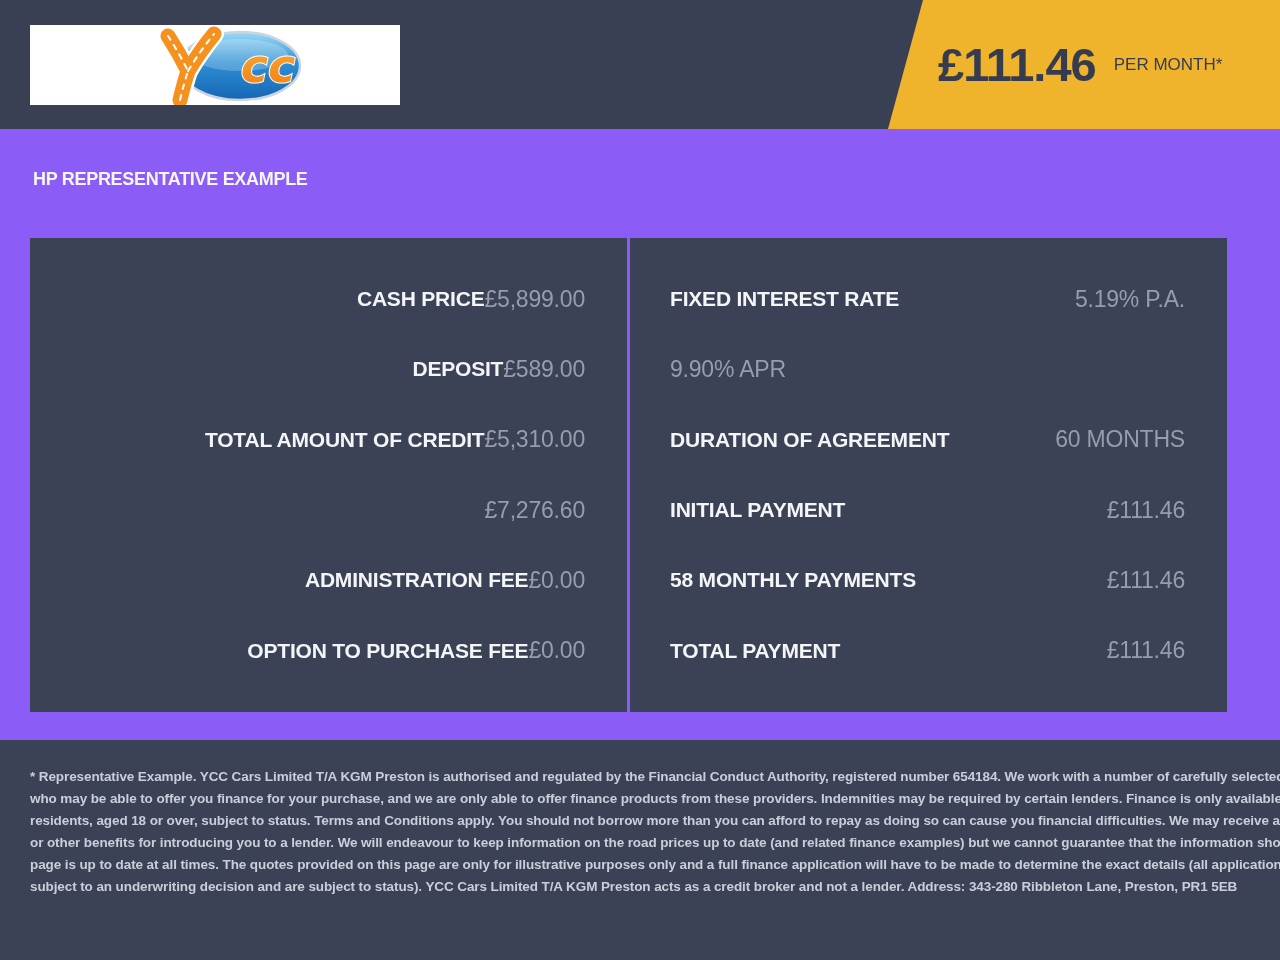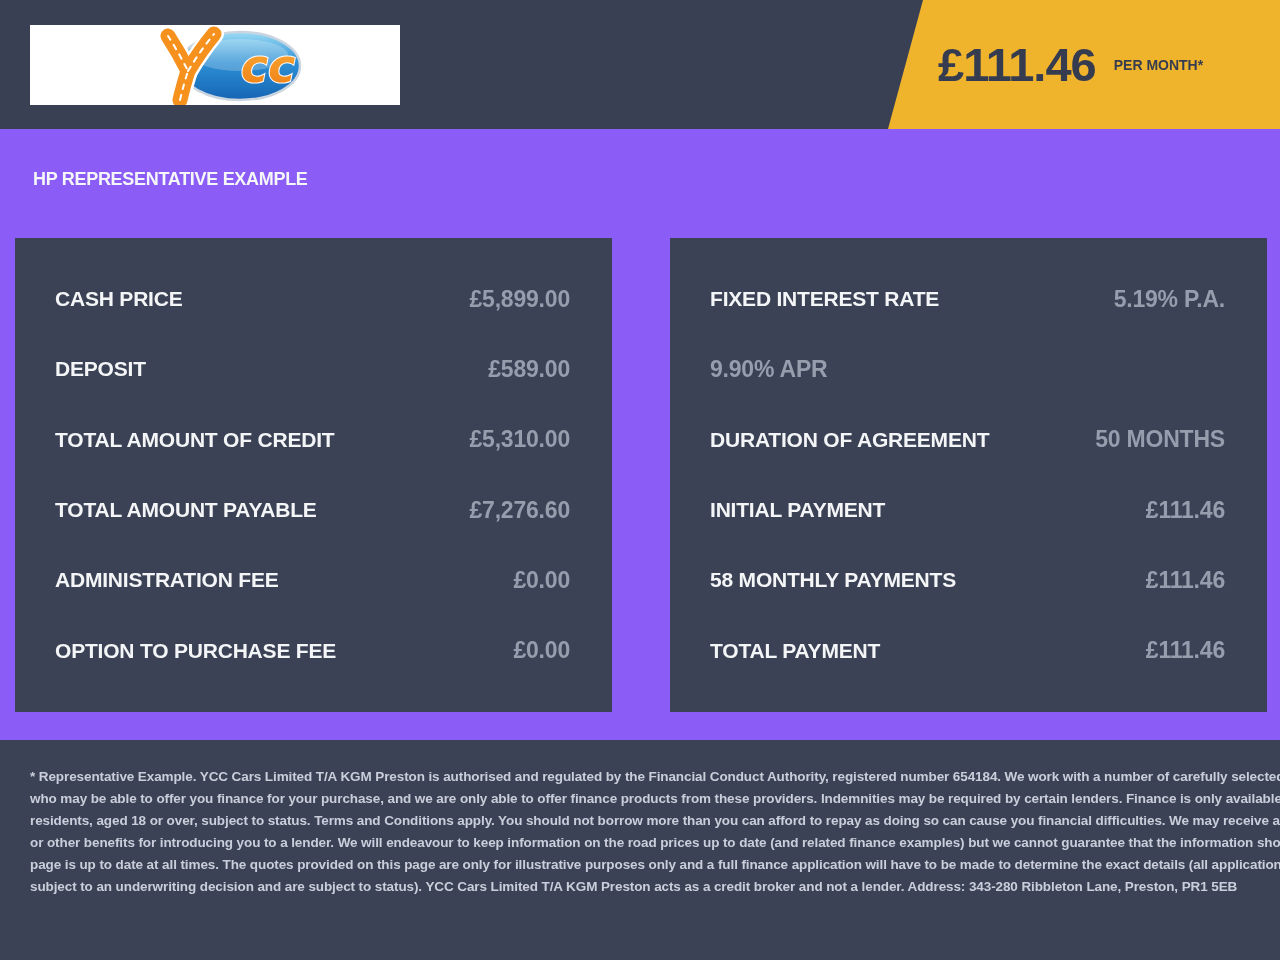--- a/index.html
+++ b/index.html
@@ -23,45 +23,45 @@
     background:#F0B42C;
     clip-path:polygon(35px 0, 100% 0, 100% 100%, 0 100%);
     display:flex;align-items:center;
   }
   .price-amount{
     margin-left:50px;
     font-size:47px;font-weight:bold;color:#363C4F;letter-spacing:-1px;
   }
   .price-period{
     margin-left:18px;
-    font-size:14px;font-weight:bold;color:#363C4F;letter-spacing:0px;
+    font-size:17px;font-weight:normal;color:#363C4F;letter-spacing:0px;
   }
   
   .page-title{
     position:absolute;left:33px;top:169px;
     font-size:18px;font-weight:bold;color:#F5F6F8;letter-spacing:-0.3px;
   }
   
   .panel{
     position:absolute;top:238px;width:597px;height:474px;
     background:#3B4255;
     box-sizing:border-box;
     display:flex;flex-direction:column;justify-content:space-around;
     padding:26px 42px 26px 40px;
   }
-  .panel.left{left:15px;}
-  .panel.right{left:670px;}
+  .panel.left{left:30px;align-items:flex-end;}
+  .panel.right{left:630px;}
   .frow{
     display:flex;justify-content:space-between;align-items:center;
   }
   .frow .lbl{
     font-size:21px;font-weight:bold;color:#F4F5F7;letter-spacing:-0.2px;
   }
   .frow .val{
-    font-size:23px;font-weight:bold;color:#969DAD;letter-spacing:-0.2px;
+    font-size:23px;font-weight:normal;color:#969DAD;letter-spacing:-0.2px;
     text-align:right;
   }
   
   .footer-band{
     position:absolute;left:0;top:740px;width:1280px;height:220px;
     background:#3B4255;
     box-sizing:border-box;
     padding:26px 30px 0 30px;
   }
   .disclaimer-line{
@@ -118,21 +118,20 @@
     </div>
     <div class="frow">
       <span class="lbl">DEPOSIT</span>
       <span class="val">£589.00</span>
     </div>
     <div class="frow">
       <span class="lbl">TOTAL AMOUNT OF CREDIT</span>
       <span class="val">£5,310.00</span>
     </div>
     <div class="frow">
-      <span class="lbl">TOTAL AMOUNT PAYABLE</span>
       <span class="val">£7,276.60</span>
     </div>
     <div class="frow">
       <span class="lbl">ADMINISTRATION FEE</span>
       <span class="val">£0.00</span>
     </div>
     <div class="frow">
       <span class="lbl">OPTION TO PURCHASE FEE</span>
       <span class="val">£0.00</span>
     </div>
@@ -141,21 +140,21 @@
   <div class="panel right">
     <div class="frow">
       <span class="lbl">FIXED INTEREST RATE</span>
       <span class="val">5.19% P.A.</span>
     </div>
     <div class="frow">
       <span class="val">9.90% APR</span>
     </div>
     <div class="frow">
       <span class="lbl">DURATION OF AGREEMENT</span>
-      <span class="val">50 MONTHS</span>
+      <span class="val">60 MONTHS</span>
     </div>
     <div class="frow">
       <span class="lbl">INITIAL PAYMENT</span>
       <span class="val">£111.46</span>
     </div>
     <div class="frow">
       <span class="lbl">58 MONTHLY PAYMENTS</span>
       <span class="val">£111.46</span>
     </div>
     <div class="frow">

